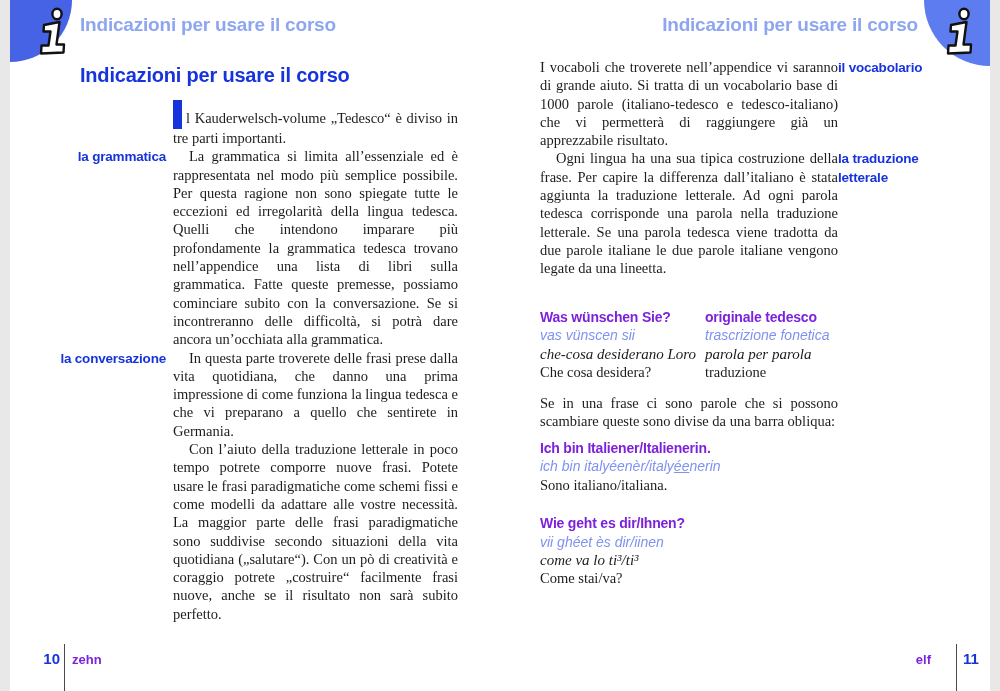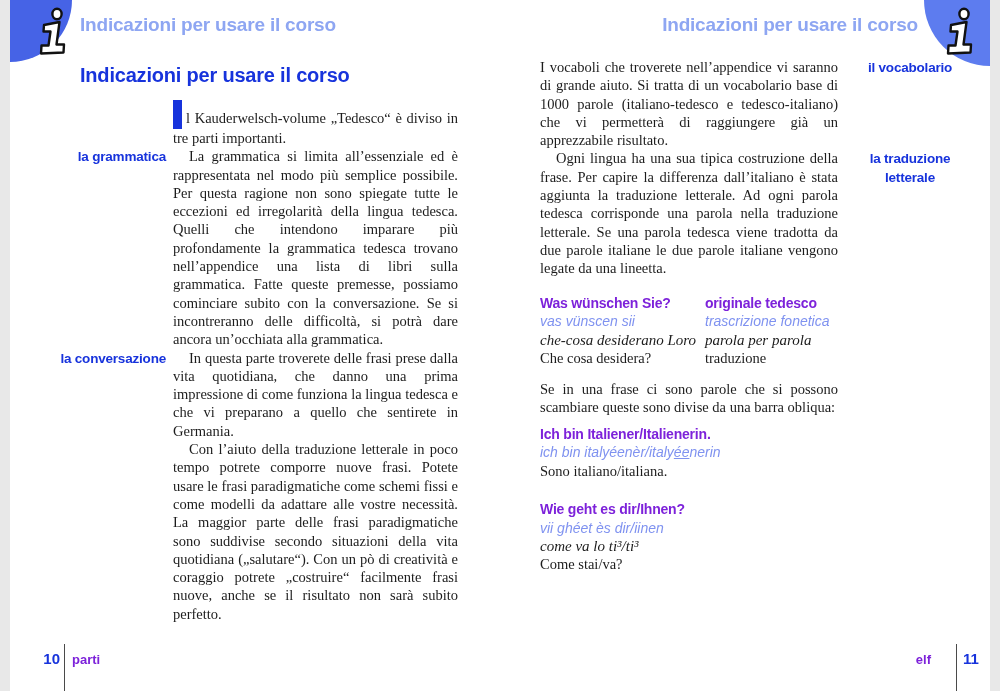--- a/index.html
+++ b/index.html
@@ -56,22 +56,22 @@
   }
   
   .right-col{position:absolute;left:530px;top:58px;width:300px;}
   .rrow{display:flex;align-items:flex-start;}
   .rtext{
     flex:0 0 298px;width:298px;font-family:"Liberation Serif",serif;
     font-size:14.5px;line-height:18.3px;color:var(--text);
     text-align:justify;text-justify:inter-word;
   }
   .rtext.indent{text-indent:16px;}
-  .rgutter{width:120px;flex:0 0 120px;margin-left:12px;text-align:center;}
-  .legend{display:grid;grid-template-columns:165px 1fr;margin-top:16px;width:298px;}
+  .rgutter{width:120px;flex:0 0 120px;margin-left:0;text-align:left;}
+  .legend{display:grid;grid-template-columns:165px 1fr;margin-top:30px;width:298px;}
   .note{margin-top:13px;}
   .example{margin-top:8px;}
   .example + .example{margin-top:20px;}
   .st-german{font-size:14px;font-weight:bold;color:var(--purple);line-height:18.5px;letter-spacing:-0.2px;}
   .st-phonetic{font-size:14px;font-style:italic;color:var(--phonetic-blue);line-height:18.5px;}
   .st-literal{font-family:"Liberation Serif",serif;font-size:15px;font-style:italic;color:var(--text);line-height:18.3px;}
   .st-translation{font-family:"Liberation Serif",serif;font-size:14.5px;color:var(--text);line-height:18.3px;}
   .u{text-decoration:underline;}
   
   .footer-num{position:absolute;font-size:15px;font-weight:bold;color:var(--accent-blue);}
@@ -169,19 +169,19 @@
     <div class="example">
       <div class="st-german">Wie geht es dir/Ihnen?</div>
       <div class="st-phonetic"><span>vii ghéet ès dir/iinen</span><span class="u"></span><span></span></div>
       <div class="st-literal">come va lo ti³/ti³</div>
       <div class="st-translation">Come stai/va?</div>
     </div>
   </div>
 
   <div class="footer-num" id="fnum-left">10</div>
   <div class="footer-rule" id="frule-left"></div>
-  <div class="footer-word" id="fword-left">parti</div>
+  <div class="footer-word" id="fword-left">zehn</div>
 
   <div class="footer-word" id="fword-right">elf</div>
   <div class="footer-rule" id="frule-right"></div>
   <div class="footer-num" id="fnum-right">11</div>
 
 </div>
 
 </body></html>

